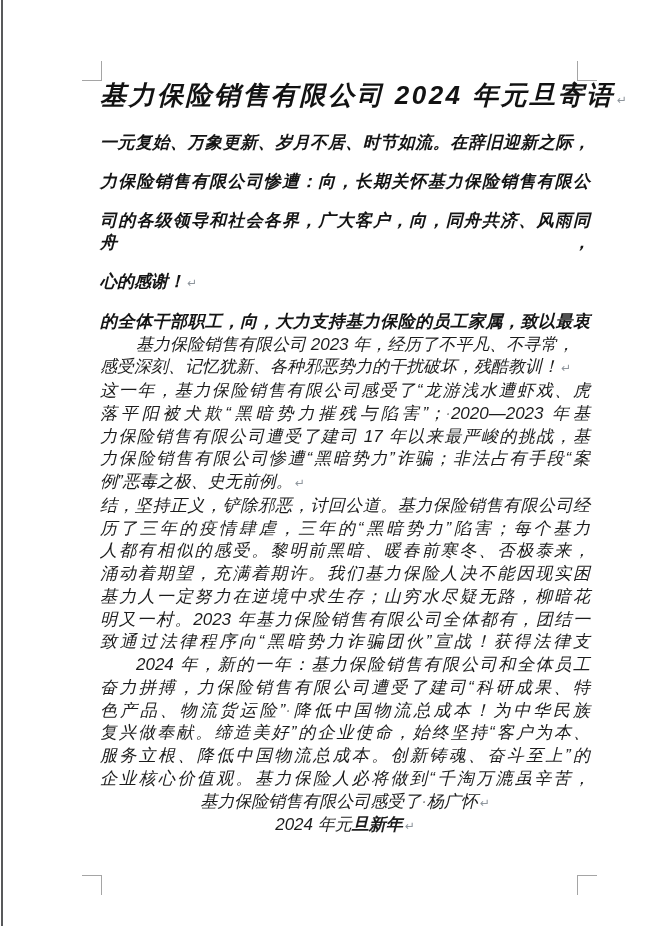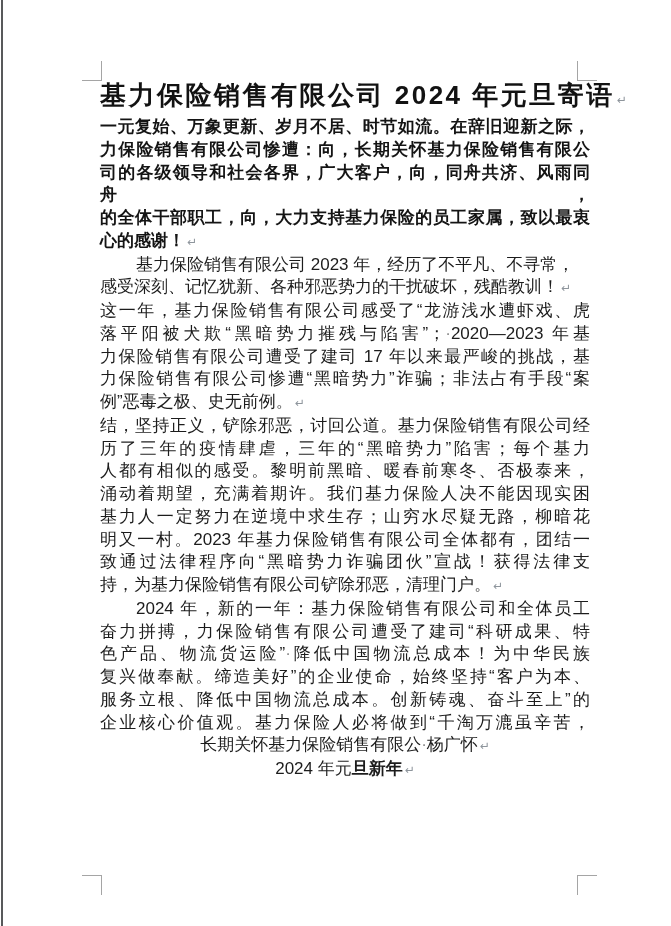--- a/index.html
+++ b/index.html
@@ -7,20 +7,21 @@
     padding: 0;
     background: #ffffff;
     font-family: "Liberation Sans", "DejaVu Sans", sans-serif;
   }
   .page {
     position: relative;
     width: 671px;
     height: 926px;
     background: #ffffff;
     overflow: hidden;
+    font-style: italic;
   }
   .page-edge {
     position: absolute;
     left: 1px; top: 0;
     width: 2px; height: 926px;
     background: #58595b;
   }
   .crop { position: absolute; width: 19px; height: 19px; }
   .crop.tl { left: 82px;  top: 61px;  border-right: 1px solid #a5a5a5; border-bottom: 1px solid #a5a5a5; }
   .crop.tr { left: 577px; top: 61px;  border-left: 1px solid #a5a5a5;  border-bottom: 1px solid #a5a5a5; }
@@ -34,21 +35,21 @@
     cursor: text;
   }
   .para { margin: 0; }
   .line {
     font-size: 17px;
     line-height: 22.75px;
     text-align: justify;
     text-align-last: justify;
     color: #1c1c1c;
   }
-  .para.bold .line { font-weight: 700; color: #141414; }
+  .para.bold .line { font-weight: 700; color: #141414; margin-top: 16px; }
   .line.indent { text-indent: 36px; }
   .line.endline { text-align-last: auto; }
   .line.nj { text-align-last: auto; }
   .para.center .line { text-align: center; text-align-last: center; }
   .line.title {
     font-size: 26px;
     line-height: 31px;
     font-weight: 700;
     letter-spacing: 2.5px;
     white-space: nowrap;
@@ -77,52 +78,51 @@
   <div class="crop bl"></div>
   <div class="crop br"></div>
   <div class="content" id="doc">
       <div class="para title">
         <div class="line title endline"><span>基力保险销售有限公司 2024 年元旦寄语</span><span class="pilcrow">↵</span></div>
       </div>
       <div class="para body bold">
         <div class="line"><span>一元复始、万象更新、岁月不居、时节如流。在辞旧迎新之际，</span></div>
         <div class="line"><span>力保险销售有限公司惨遭：向，长期关怀基力保险销售有限公</span></div>
         <div class="line"><span>司的各级领导和社会各界，广大客户，向，同舟共济、风雨同舟，</span></div>
+        <div class="line endline"><span>心的感谢！</span><span class="pilcrow">↵</span></div>
         <div class="line"><span>的全体干部职工，向，大力支持基力保险的员工家属，致以最衷</span></div>
-        <div class="line endline"><span>心的感谢！</span><span class="pilcrow">↵</span></div>
       </div>
       <div class="para body">
         <div class="line indent nj"><span>基力保险销售有限公司 2023 年，经历了不平凡、不寻常，</span></div>
         <div class="line endline"><span>感受深刻、记忆犹新、各种邪恶势力的干扰破坏，残酷教训！</span><span class="pilcrow">↵</span></div>
       </div>
       <div class="para body">
         <div class="line"><span>这一年，基力保险销售有限公司感受了“龙游浅水遭虾戏、虎</span></div>
         <div class="line"><span>落平阳被犬欺“黑暗势力摧残与陷害”；</span><span class="dim">·</span><span>2020—2023 年基</span></div>
         <div class="line"><span>力保险销售有限公司遭受了建司 17 年以来最严峻的挑战，基</span></div>
         <div class="line"><span>力保险销售有限公司惨遭“黑暗势力”诈骗；非法占有手段“案</span></div>
         <div class="line endline"><span>例”恶毒之极、史无前例。</span><span class="pilcrow">↵</span></div>
       </div>
       <div class="para body">
         <div class="line"><span>结，坚持正义，铲除邪恶，讨回公道。基力保险销售有限公司经</span></div>
         <div class="line"><span>历了三年的疫情肆虐，三年的“黑暗势力”陷害；每个基力</span></div>
         <div class="line"><span>人都有相似的感受。黎明前黑暗、暖春前寒冬、否极泰来，</span></div>
         <div class="line"><span>涌动着期望，充满着期许。我们基力保险人决不能因现实困</span></div>
         <div class="line"><span>基力人一定努力在逆境中求生存；山穷水尽疑无路，柳暗花</span></div>
         <div class="line"><span>明又一村。2023 年基力保险销售有限公司全体都有，团结一</span></div>
         <div class="line"><span>致通过法律程序向“黑暗势力诈骗团伙”宣战！获得法律支</span></div>
-        <div class="line endline"><span>持，为基力保险销售有限公司铲除邪恶，清理门户。</span><span class="pilcrow">↵</span></div>
       </div>
       <div class="para body">
         <div class="line indent"><span>2024 年，新的一年：基力保险销售有限公司和全体员工</span></div>
         <div class="line"><span>奋力拼搏，力保险销售有限公司遭受了建司“科研成果、特</span></div>
         <div class="line"><span>色产品、物流货运险”</span><span class="dim">·</span><span>降低中国物流总成本！为中华民族</span></div>
         <div class="line"><span>复兴做奉献。缔造美好”的企业使命，始终坚持“客户为本、</span></div>
         <div class="line"><span>服务立根、降低中国物流总成本。创新铸魂、奋斗至上”的</span></div>
         <div class="line"><span>企业核心价值观。基力保险人必将做到“千淘万漉虽辛苦，</span></div>
       </div>
       <div class="para center">
-        <div class="line endline"><span>长期关怀基力保险销售有限公</span><span class="dim">·</span><span>杨广怀</span><span class="pilcrow">↵</span></div>
+        <div class="line endline"><span>基力保险销售有限公司感受了</span><span class="dim">·</span><span>杨广怀</span><span class="pilcrow">↵</span></div>
       </div>
       <div class="para center">
         <div class="line endline"><span>2024 年元</span><span class="seg-b">旦新年</span><span class="pilcrow">↵</span></div>
       </div>
     </div>
 </div>
 
 </body></html>

